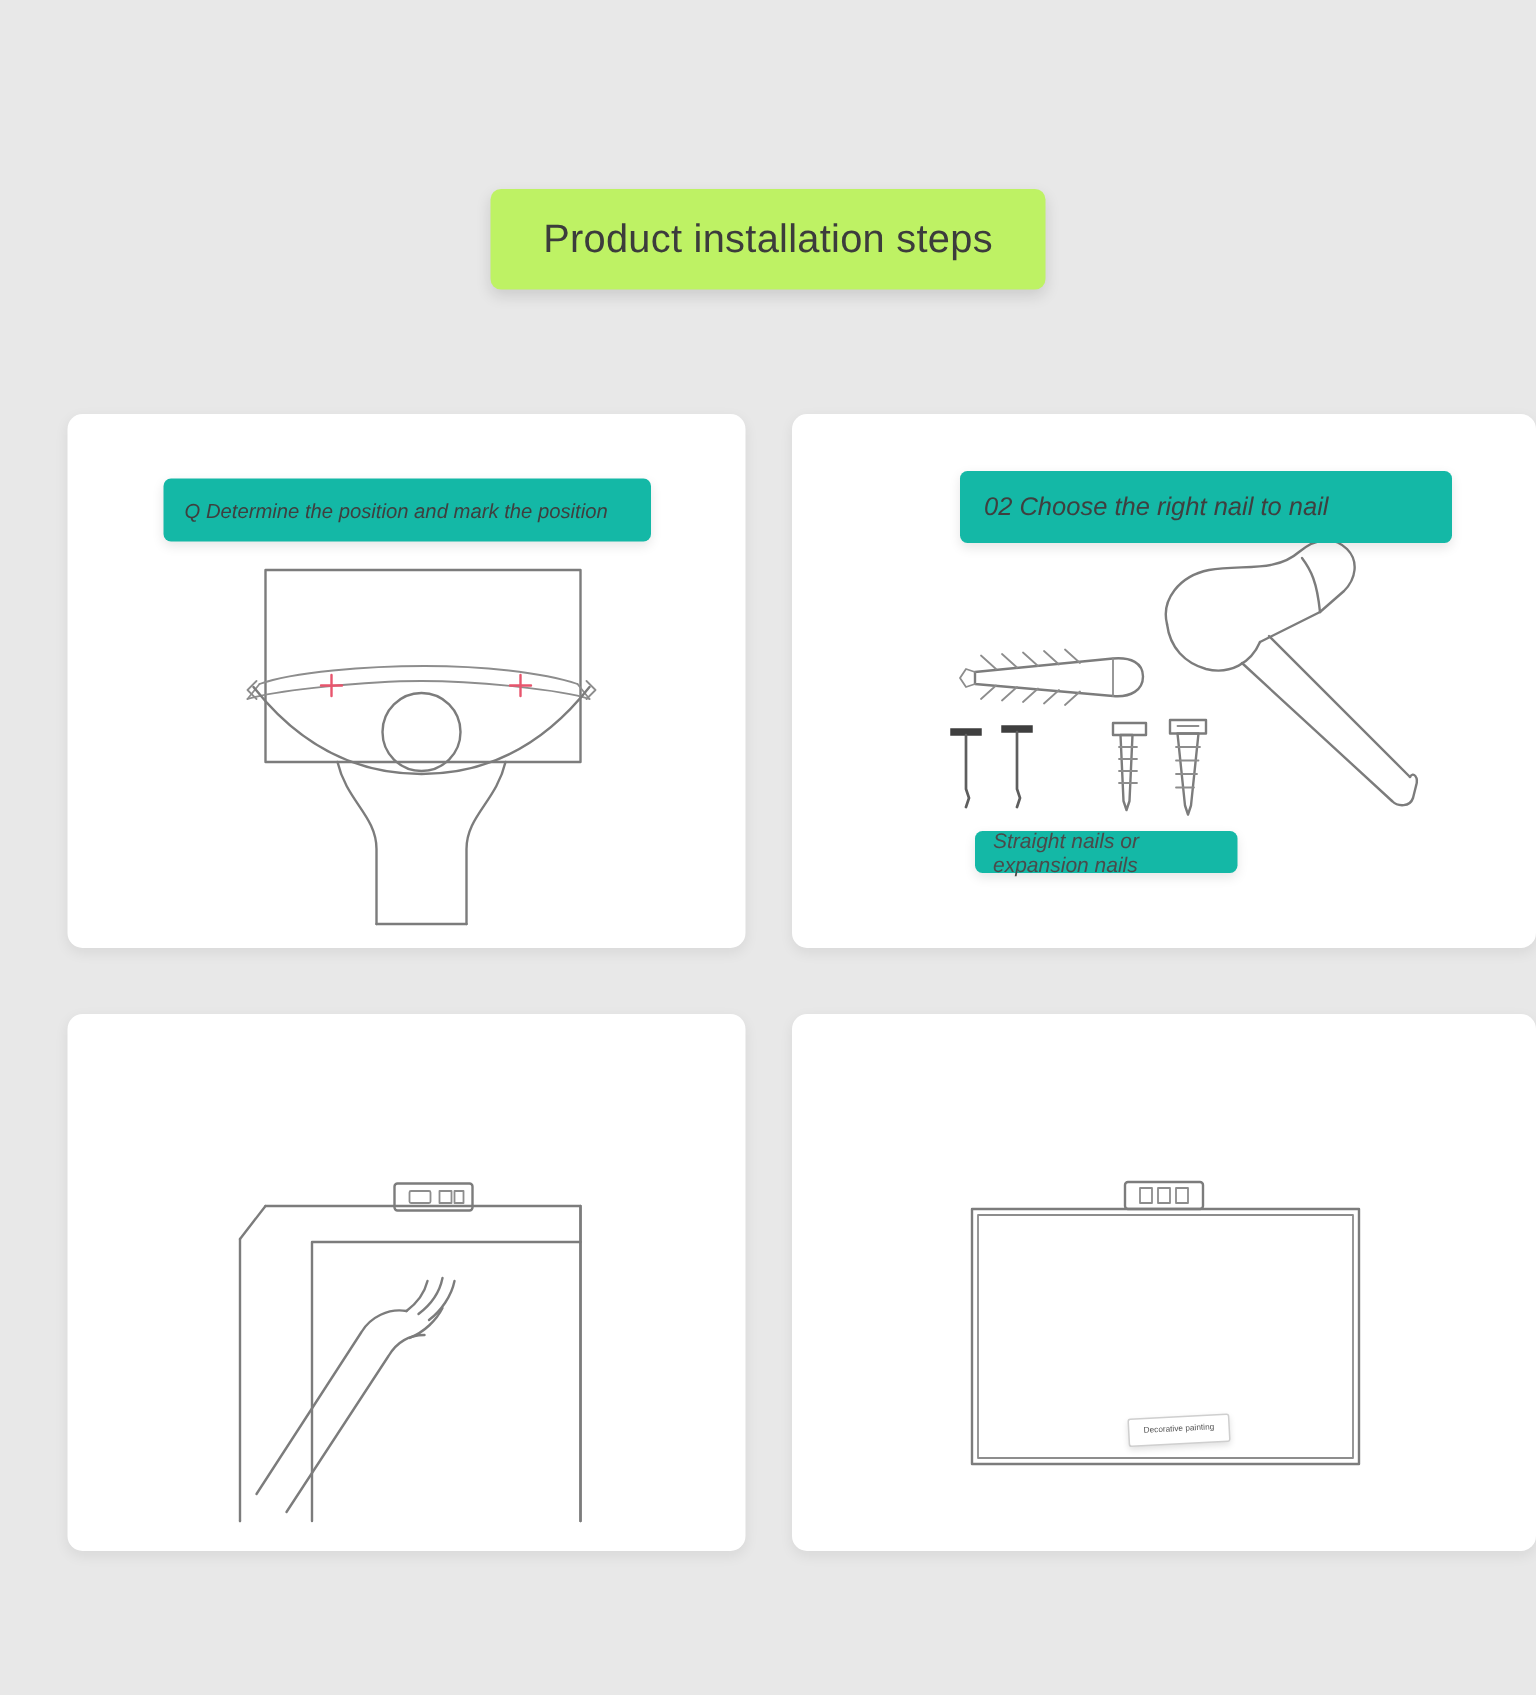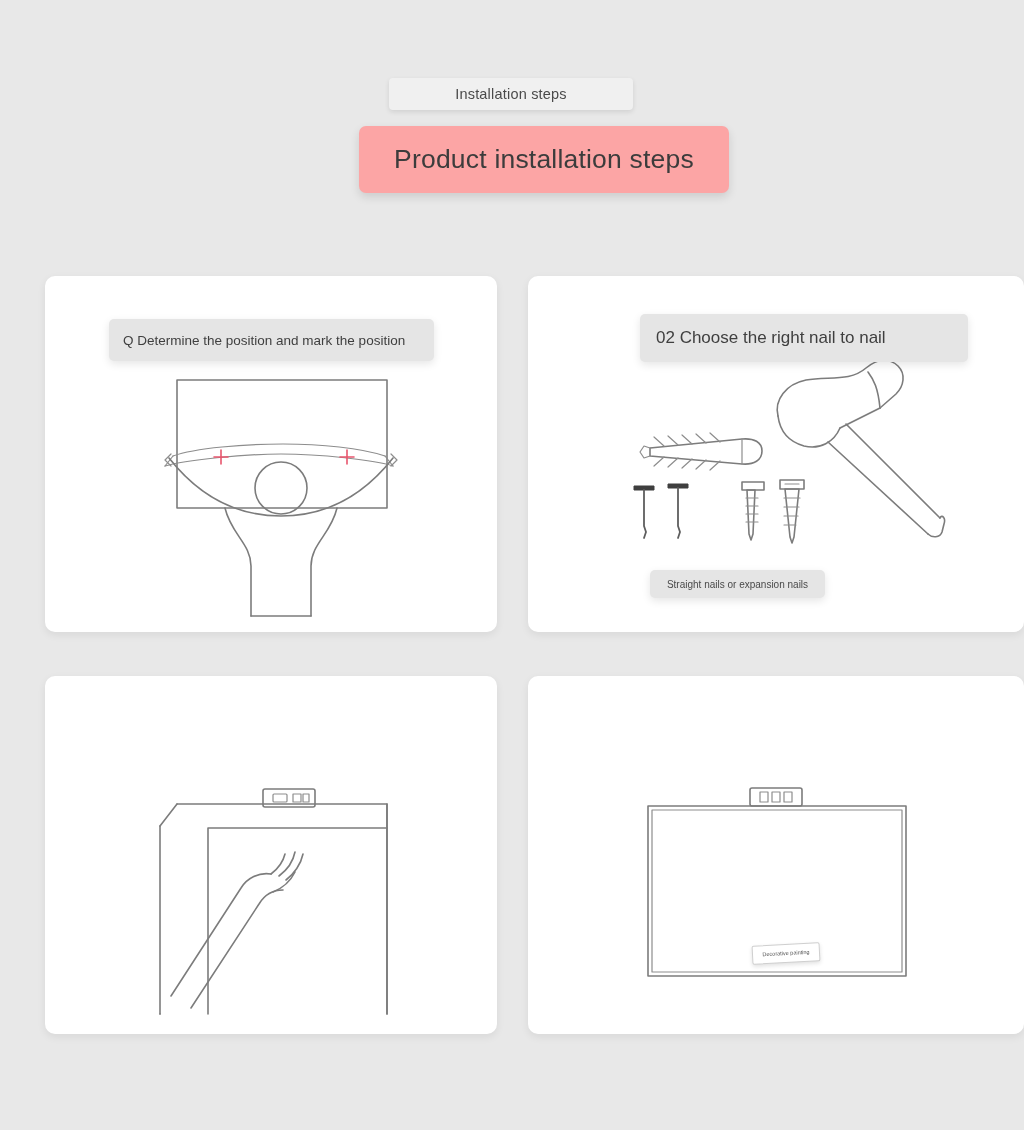--- a/index.html
+++ b/index.html
@@ -45,31 +45,30 @@
     font-size: 14.5px;
     color: #4a4a4a;
     letter-spacing: .2px;
   }
   .title-chip {
     position: absolute;
     left: 327px;
     top: 126px;
     width: 370px;
     height: 67px;
-    background: #fca5a5;
+    background: #bef264;
     border-radius: 7px;
     box-shadow: 0 4px 10px rgba(0,0,0,0.12);
     display: flex;
     align-items: center;
     justify-content: center;
     font-size: 26.5px;
     color: #3c3c3c;
     font-weight: 400;
     letter-spacing: .2px;
-    margin-left: 32px;
   }
 
   
   .grid {
     position: absolute;
     left: 45px;
     top: 276px;
     width: 934px;
   }
   .card {
@@ -79,39 +78,40 @@
     box-shadow: 0 3px 9px rgba(0,0,0,0.07);
     overflow: hidden;
   }
   .card.c1 { left: 0px;   top: 0px;   width: 452px; height: 356px; }
   .card.c2 { left: 483px; top: 0px;   width: 496px; height: 356px; }
   .card.c3 { left: 0px;   top: 400px; width: 452px; height: 358px; }
   .card.c4 { left: 483px; top: 400px; width: 496px; height: 358px; }
 
   .caption {
     position: absolute;
-    background: #e5e5e5;
+    background: #14b8a6;
     border-radius: 5px;
     box-shadow: 0 3px 8px rgba(0,0,0,0.10);
     display: flex;
     align-items: center;
     box-sizing: border-box;
     color: #3f3f3f;
+    font-style: italic;
   }
   .cap1 {
     left: 64px; top: 43px; width: 325px; height: 42px;
     padding: 0 14px; font-size: 13.5px;
   }
   .cap2 {
     left: 112px; top: 38px; width: 328px; height: 48px;
     padding: 0 16px; font-size: 17px;
   }
   .cap-sub {
-    left: 122px; top: 294px; width: 175px; height: 28px;
-    padding: 0 12px; font-size: 10px; justify-content: center;
+    left: 122px; top: 278px; width: 175px; height: 28px;
+    padding: 0 12px; font-size: 14px; justify-content: center;
     color: #4a4a4a;
   }
 
   .art {
     position: absolute;
     inset: 0;
     pointer-events: none;
   }
   svg { display: block; }
   .ln { fill: none; stroke: #7c7c7c; stroke-width: 1.6; stroke-linecap: round; stroke-linejoin: round; }
@@ -133,21 +133,20 @@
     width: 52px;
     border-radius: 2px;
   }
 </style>
 </head>
 <body>
 
 <div class="page">
 
   <div class="header">
-    <div class="eyebrow-chip">Installation steps</div>
     <div class="title-chip">Product installation steps</div>
   </div>
 
   <div class="grid">
 
     <div class="card c1">
       <svg class="art" width="452" height="356" viewBox="0 0 452 356">
 
         <rect class="ln" x="132" y="104" width="210" height="128"></rect>
 

